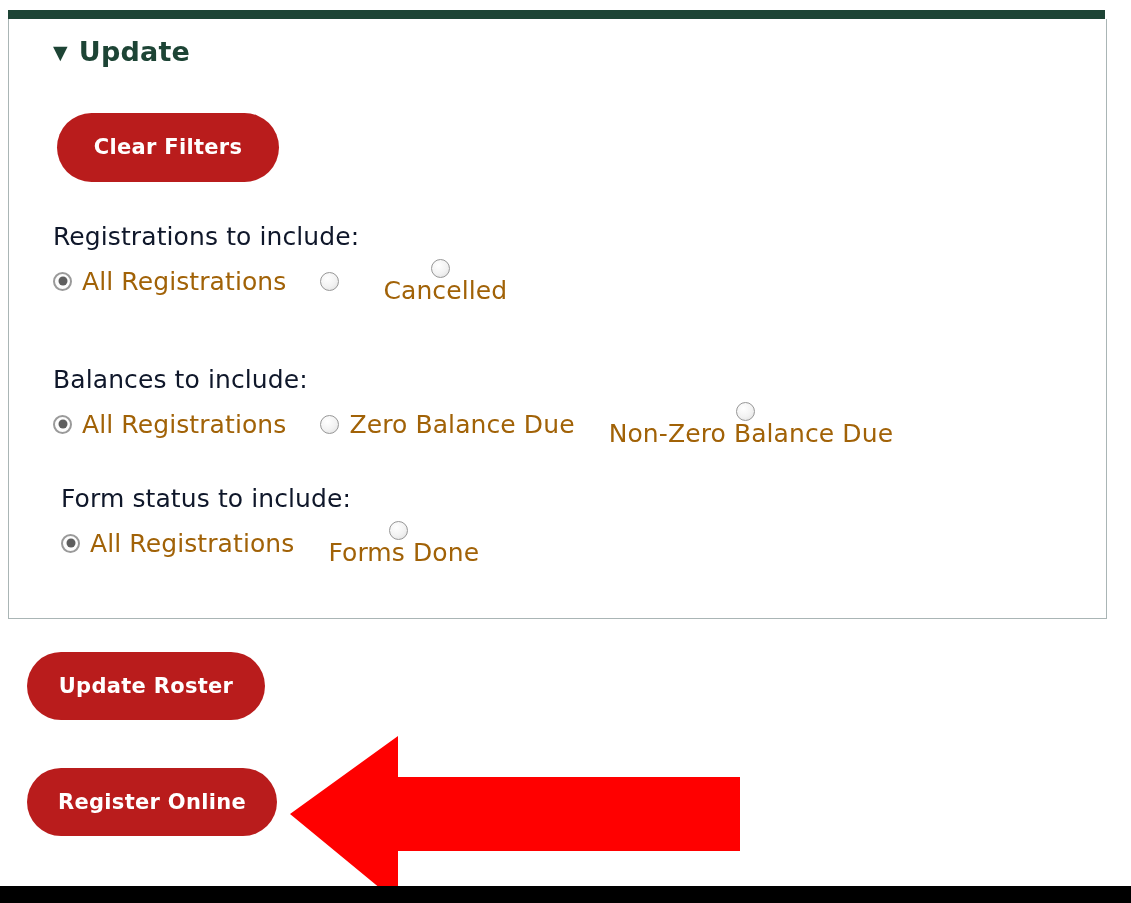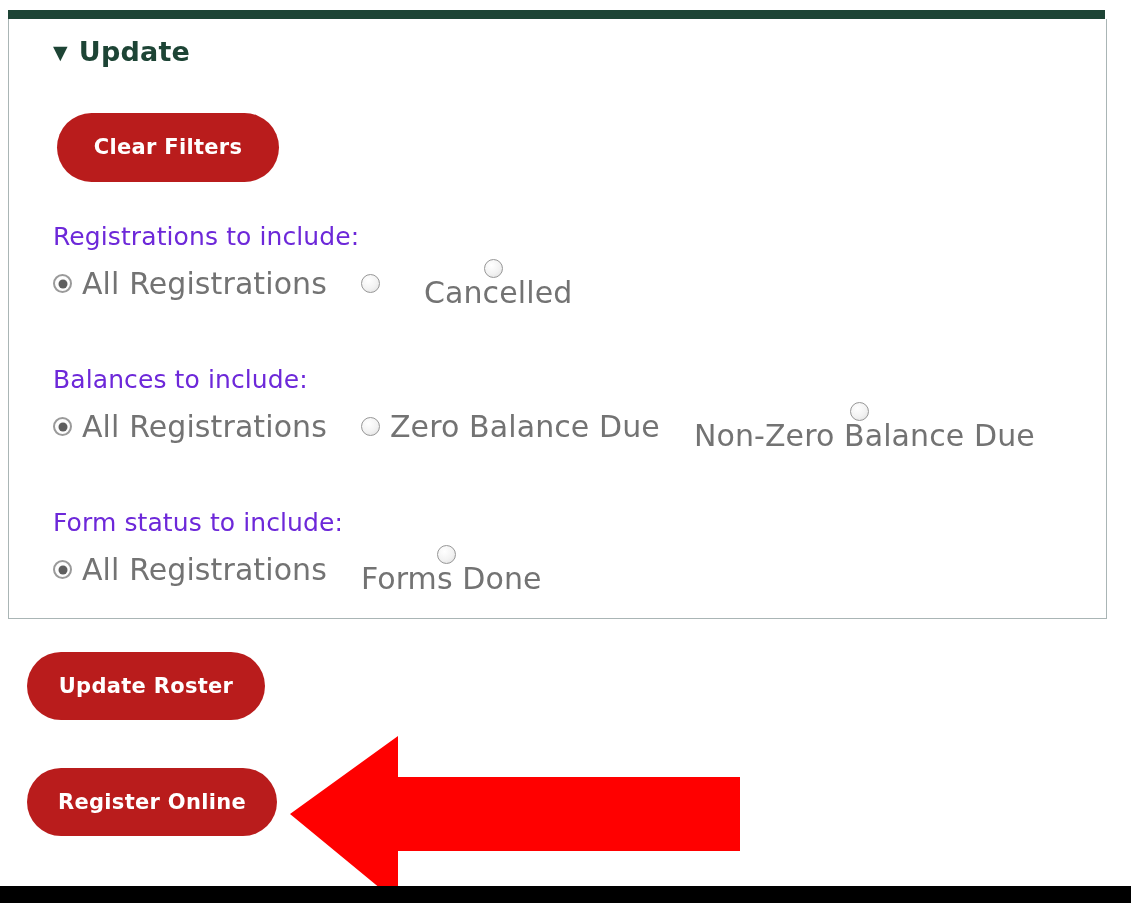--- a/index.html
+++ b/index.html
@@ -101,25 +101,25 @@
     line-height: 68px;
   }
 
   
   .filter-group {
     position: absolute;
     left: 44px;
   }
   #group-registrations { top: 205px; }
   #group-balances      { top: 348px; }
-  #group-formstatus    { top: 491px; }
+  #group-formstatus    { top: 467px; margin-left: 8px; }
 
   .group-label {
     font-size: 25px;
-    color: #6d28d9;
+    color: #0f172a;
     letter-spacing: 0.1px;
     white-space: nowrap;
     margin: 0 0 9px 0;
     line-height: 1.05;
   }
 
   .radio-row {
     display: flex;
     align-items: center;
     white-space: nowrap;
@@ -155,22 +155,22 @@
     left: 50%;
     top: 50%;
     transform: translate(-50%, -50%);
     width: 9px;
     height: 9px;
     border-radius: 50%;
     background: #5e5e5e;
   }
 
   .radio-label {
-    font-size: 30px;
-    color: #737373;
+    font-size: 25px;
+    color: #a16207;
     letter-spacing: 0.1px;
     line-height: 1;
     text-align: center;
   }
 
   
   #annotation-arrow {
     position: absolute;
     left: 290px;
     top: 722px;

